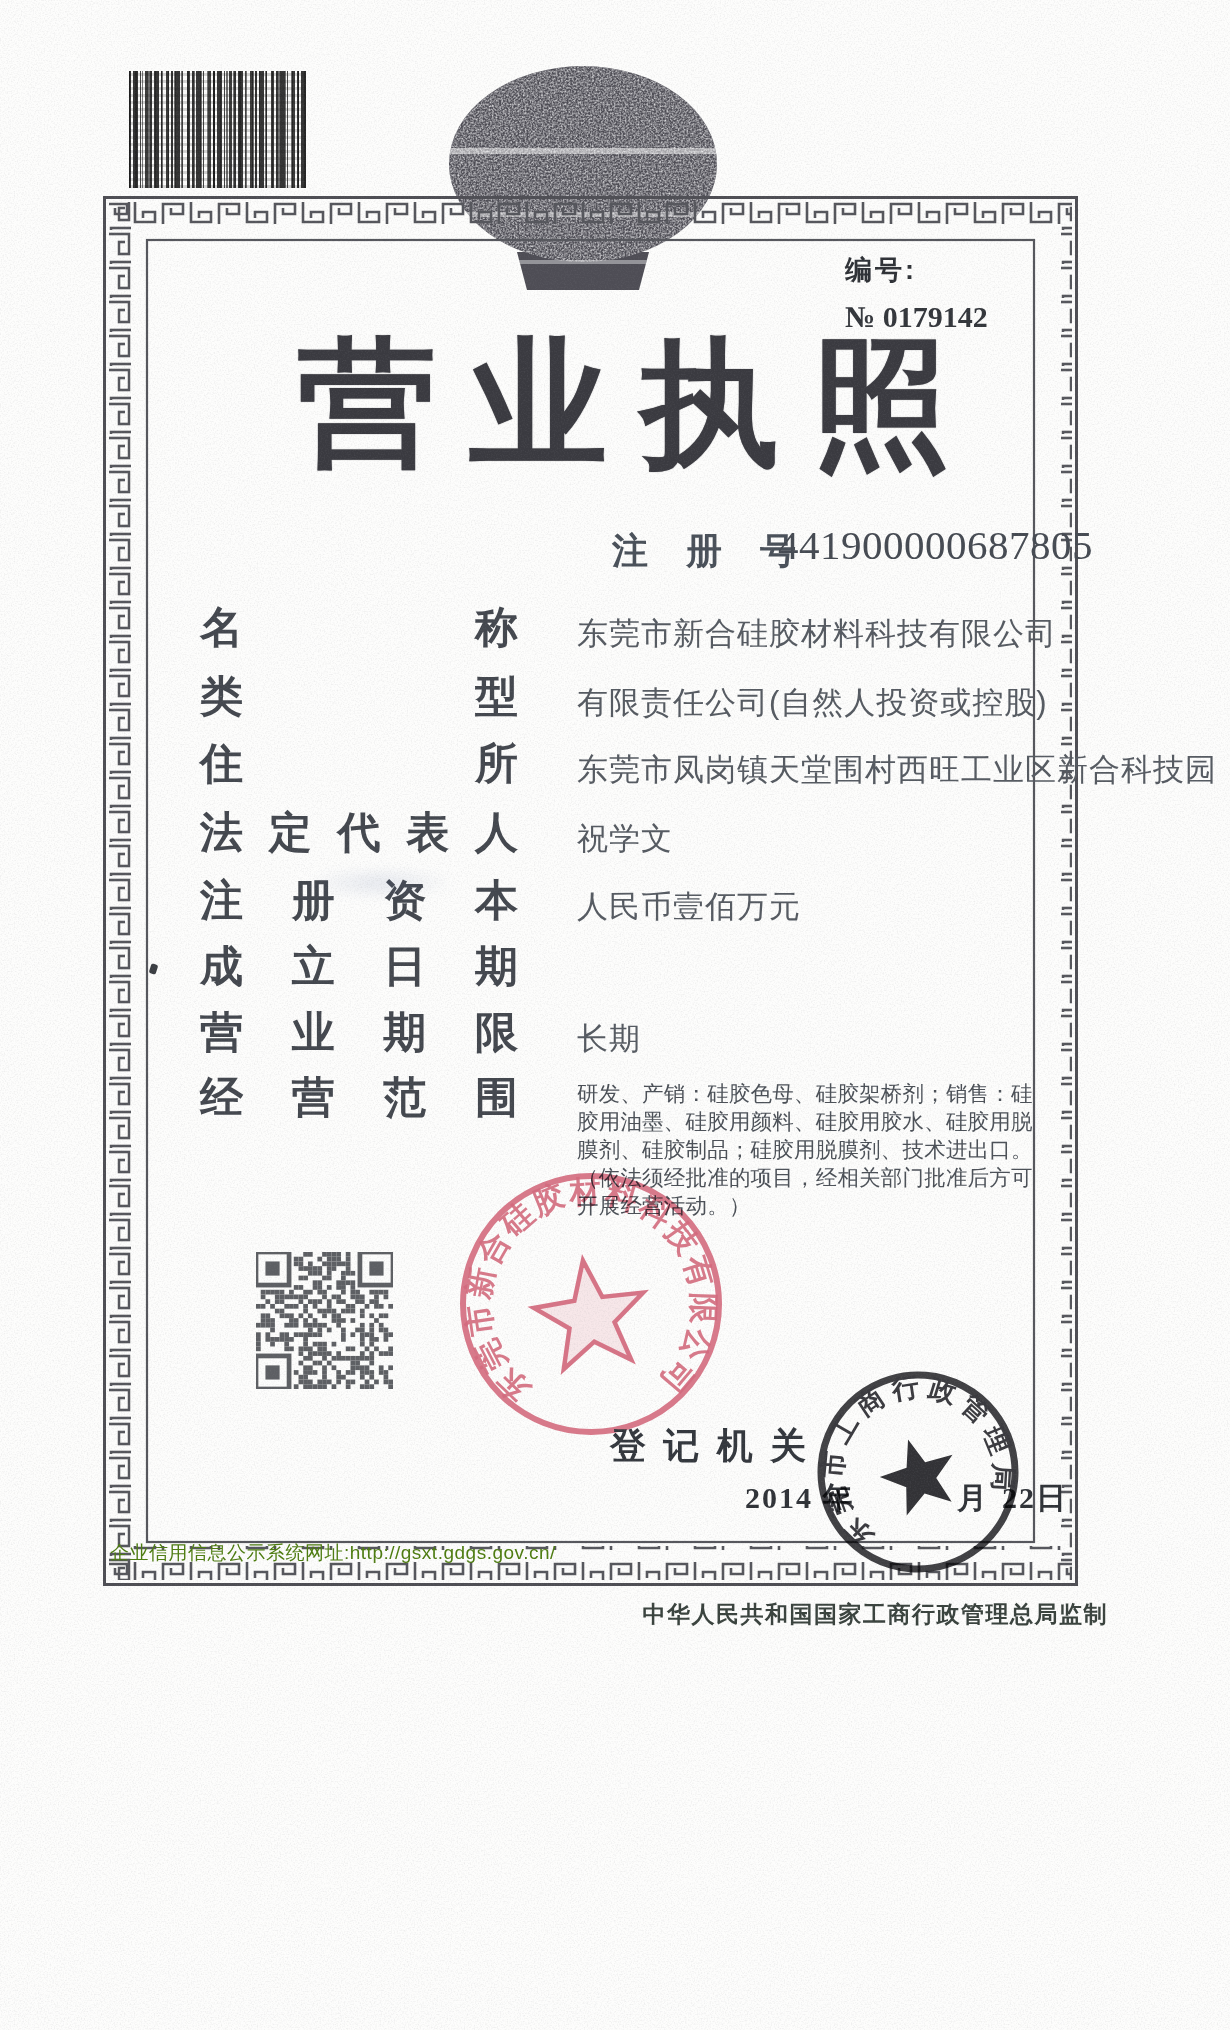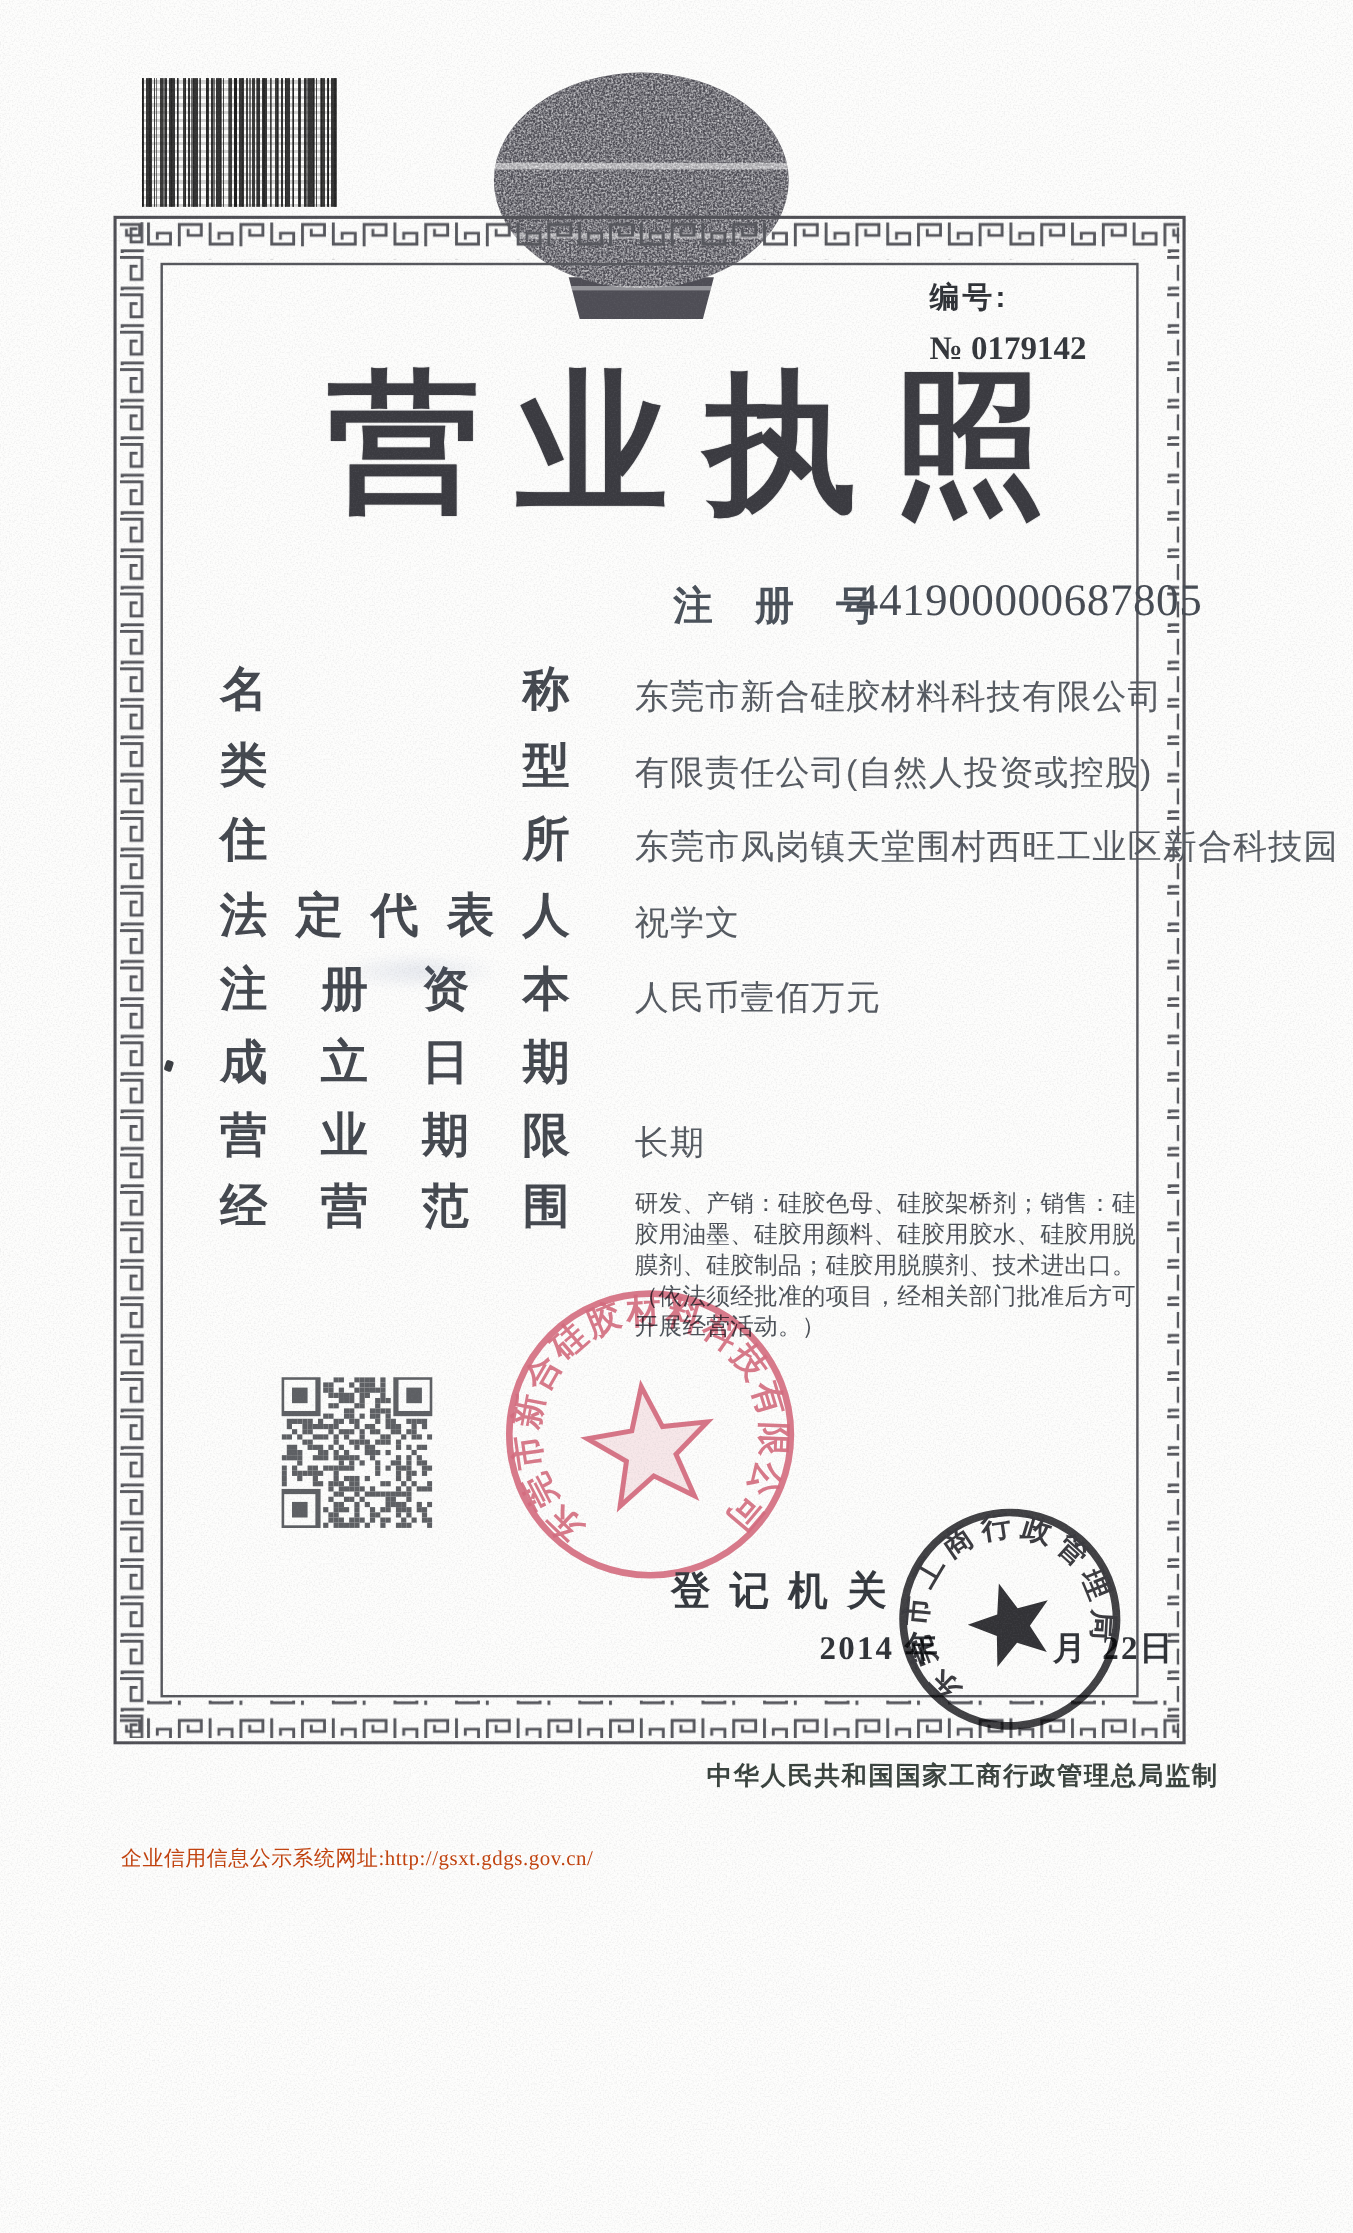--- a/index.html
+++ b/index.html
@@ -43,21 +43,21 @@
   .qr{left:256px;top:1252px;width:137px;height:137px;opacity:.82;}
   
   .seal-red{left:455px;top:1168px;width:272px;height:272px;mix-blend-mode:multiply;opacity:.85;}
   .seal-black{left:812px;top:1366px;width:212px;height:212px;mix-blend-mode:multiply;opacity:.93;transform:rotate(-17deg);}
   
   .registrar{left:610px;top:1422px;width:196px;display:flex;justify-content:space-between;
     font-size:36px;font-weight:700;color:#33373d;}
   .date-part{position:absolute;top:1478px;font-size:30px;font-family:"Liberation Serif","DejaVu Serif",serif;color:#2f3237;font-weight:600;letter-spacing:2px;}
   .d-year{left:745px;}  .d-month{left:957px;}  .d-day{left:1002px;}
   
-  .footer-left{left:110px;top:1676px;font-size:19px;color:#c2410c;letter-spacing:.5px;font-family:Liberation Serif, serif;}
+  .footer-left{left:110px;top:1540px;font-size:19px;color:#4d7c0f;letter-spacing:.5px;font-family:Liberation Sans, sans-serif;}
   .footer-right{right:122px;top:1599px;font-size:23px;font-weight:600;color:#39423d;letter-spacing:1.5px;margin-left:34px;}
   
   .smudge{left:305px;top:866px;width:150px;height:34px;border-radius:50%;
     background:radial-gradient(closest-side,rgba(90,110,160,.14),rgba(90,110,160,0));filter:blur(4px);}
   .dot{left:150px;top:964px;width:7px;height:10px;background:#3a3d42;border-radius:2px;transform:rotate(18deg);}
   .noise{left:0;top:0;width:1230px;height:2030px;z-index:50;pointer-events:none;opacity:.4;}
 </style>
 </head>
 <body>
 

